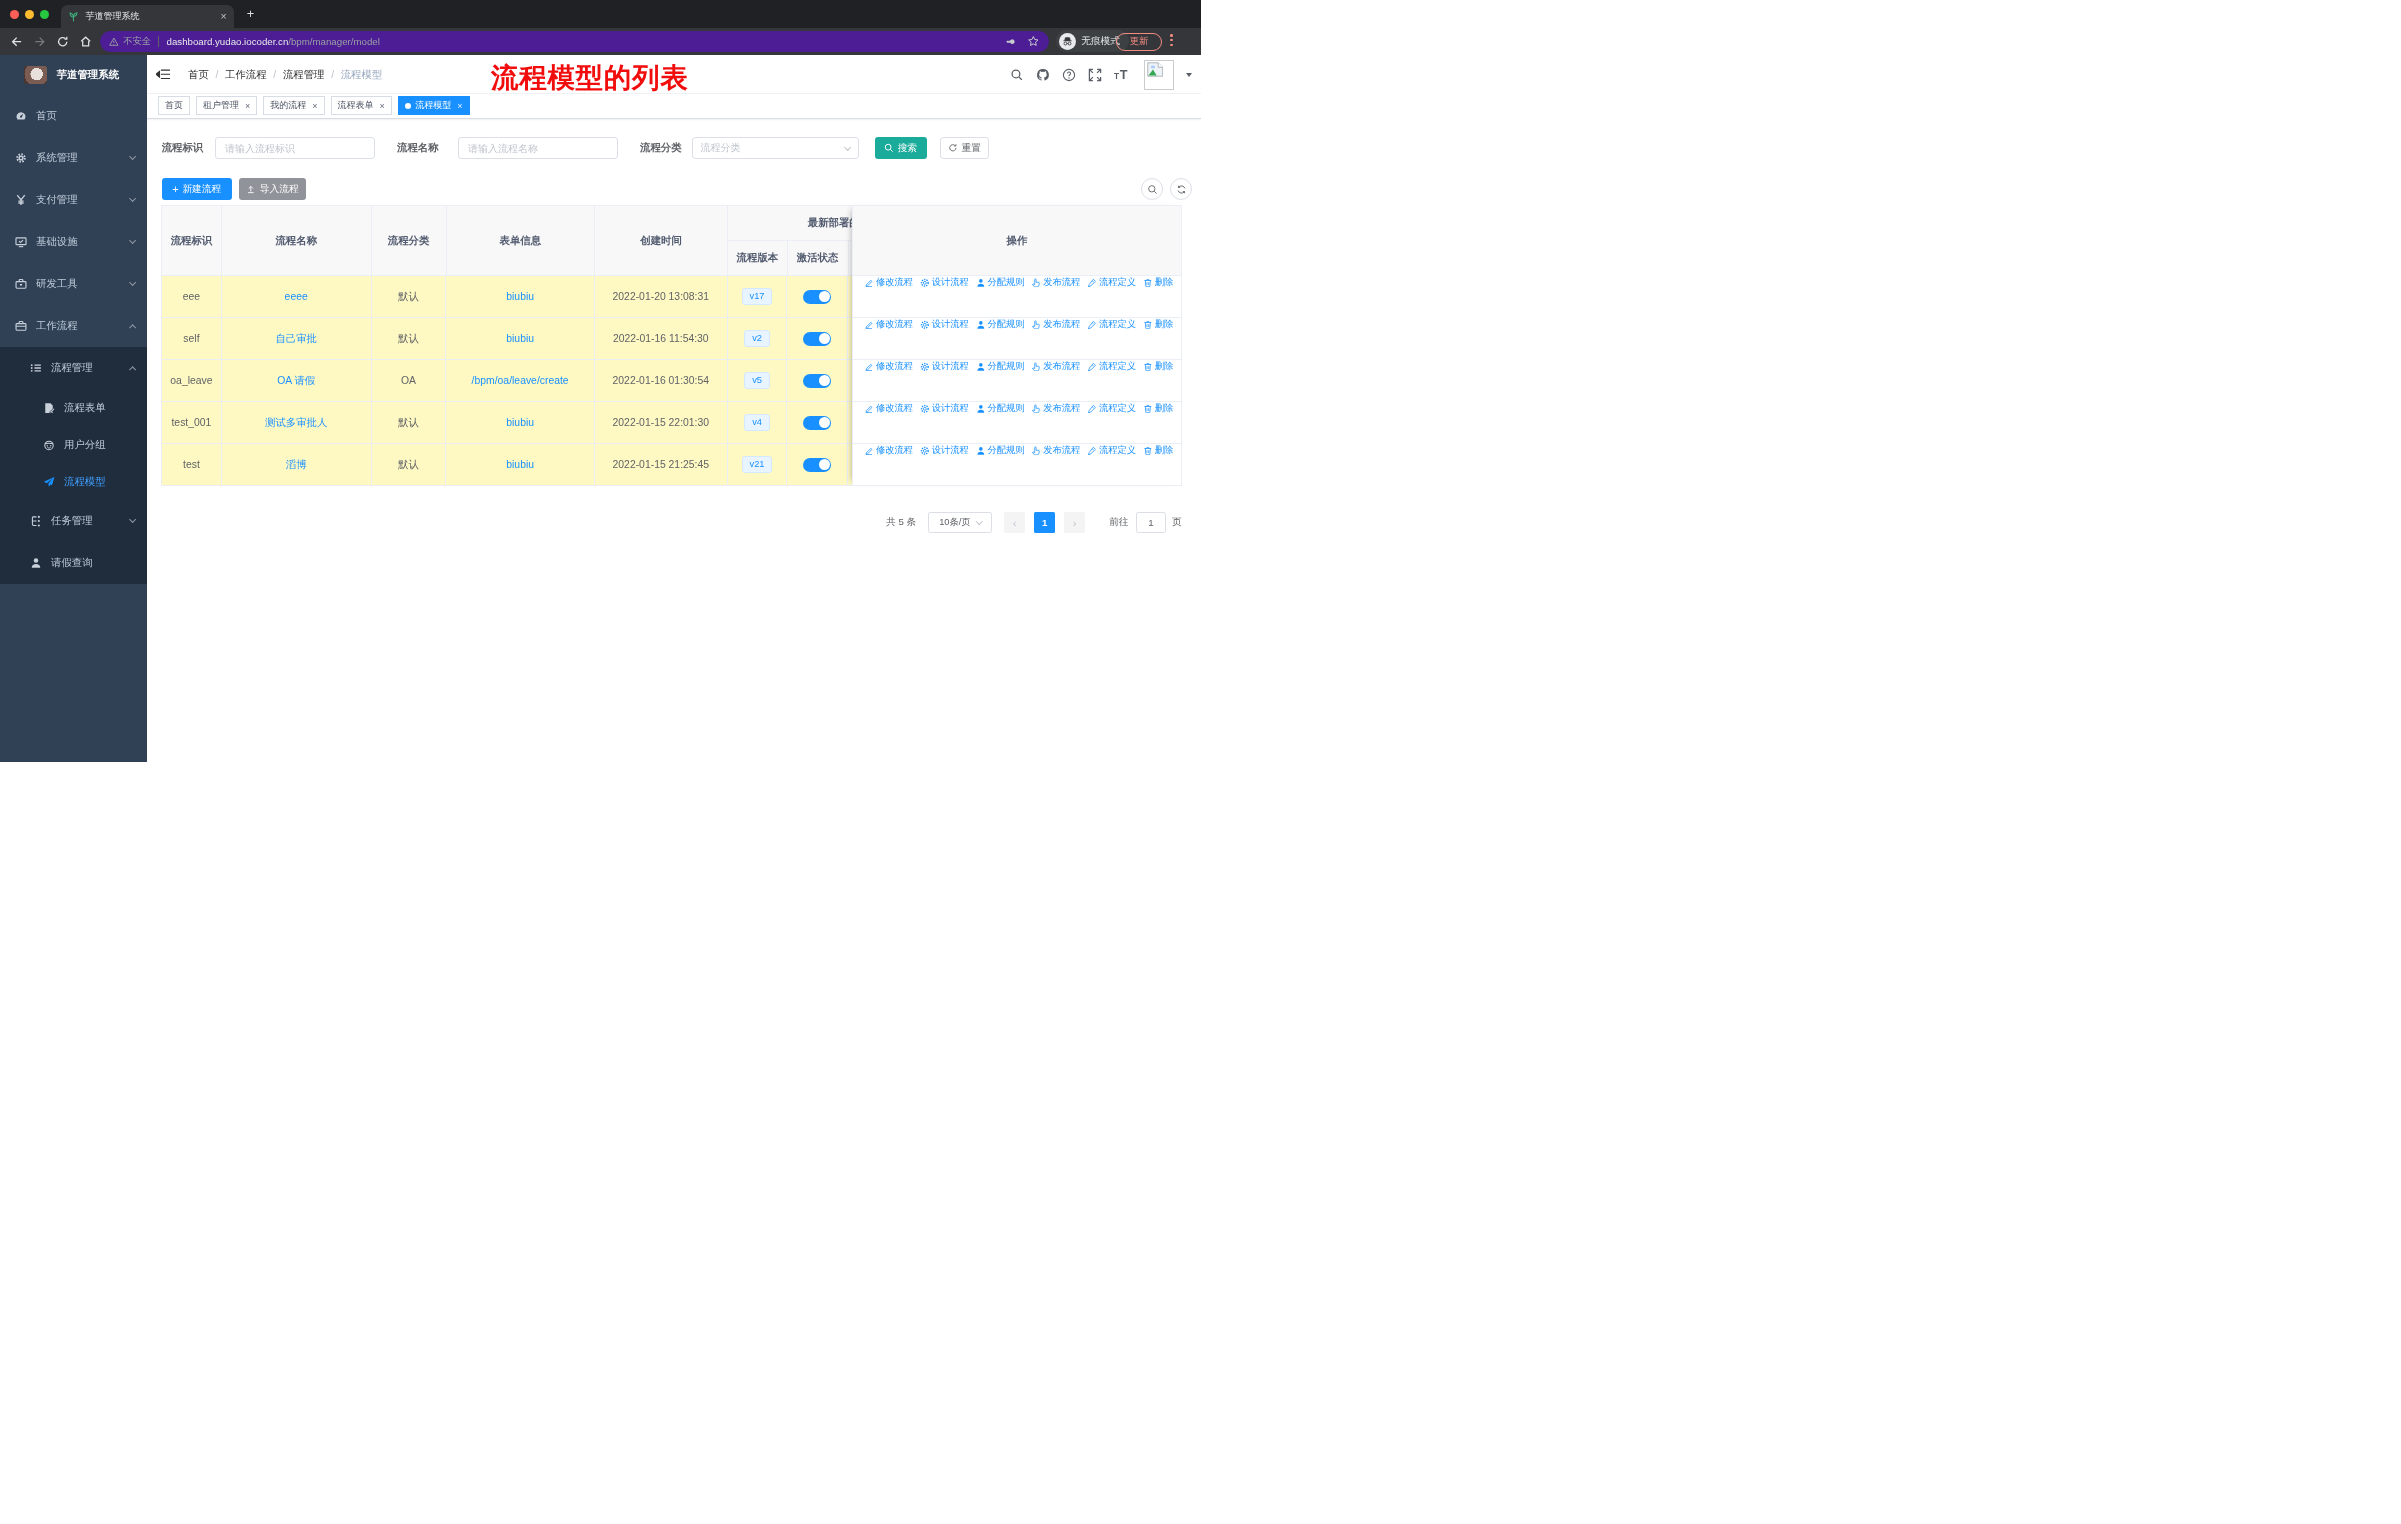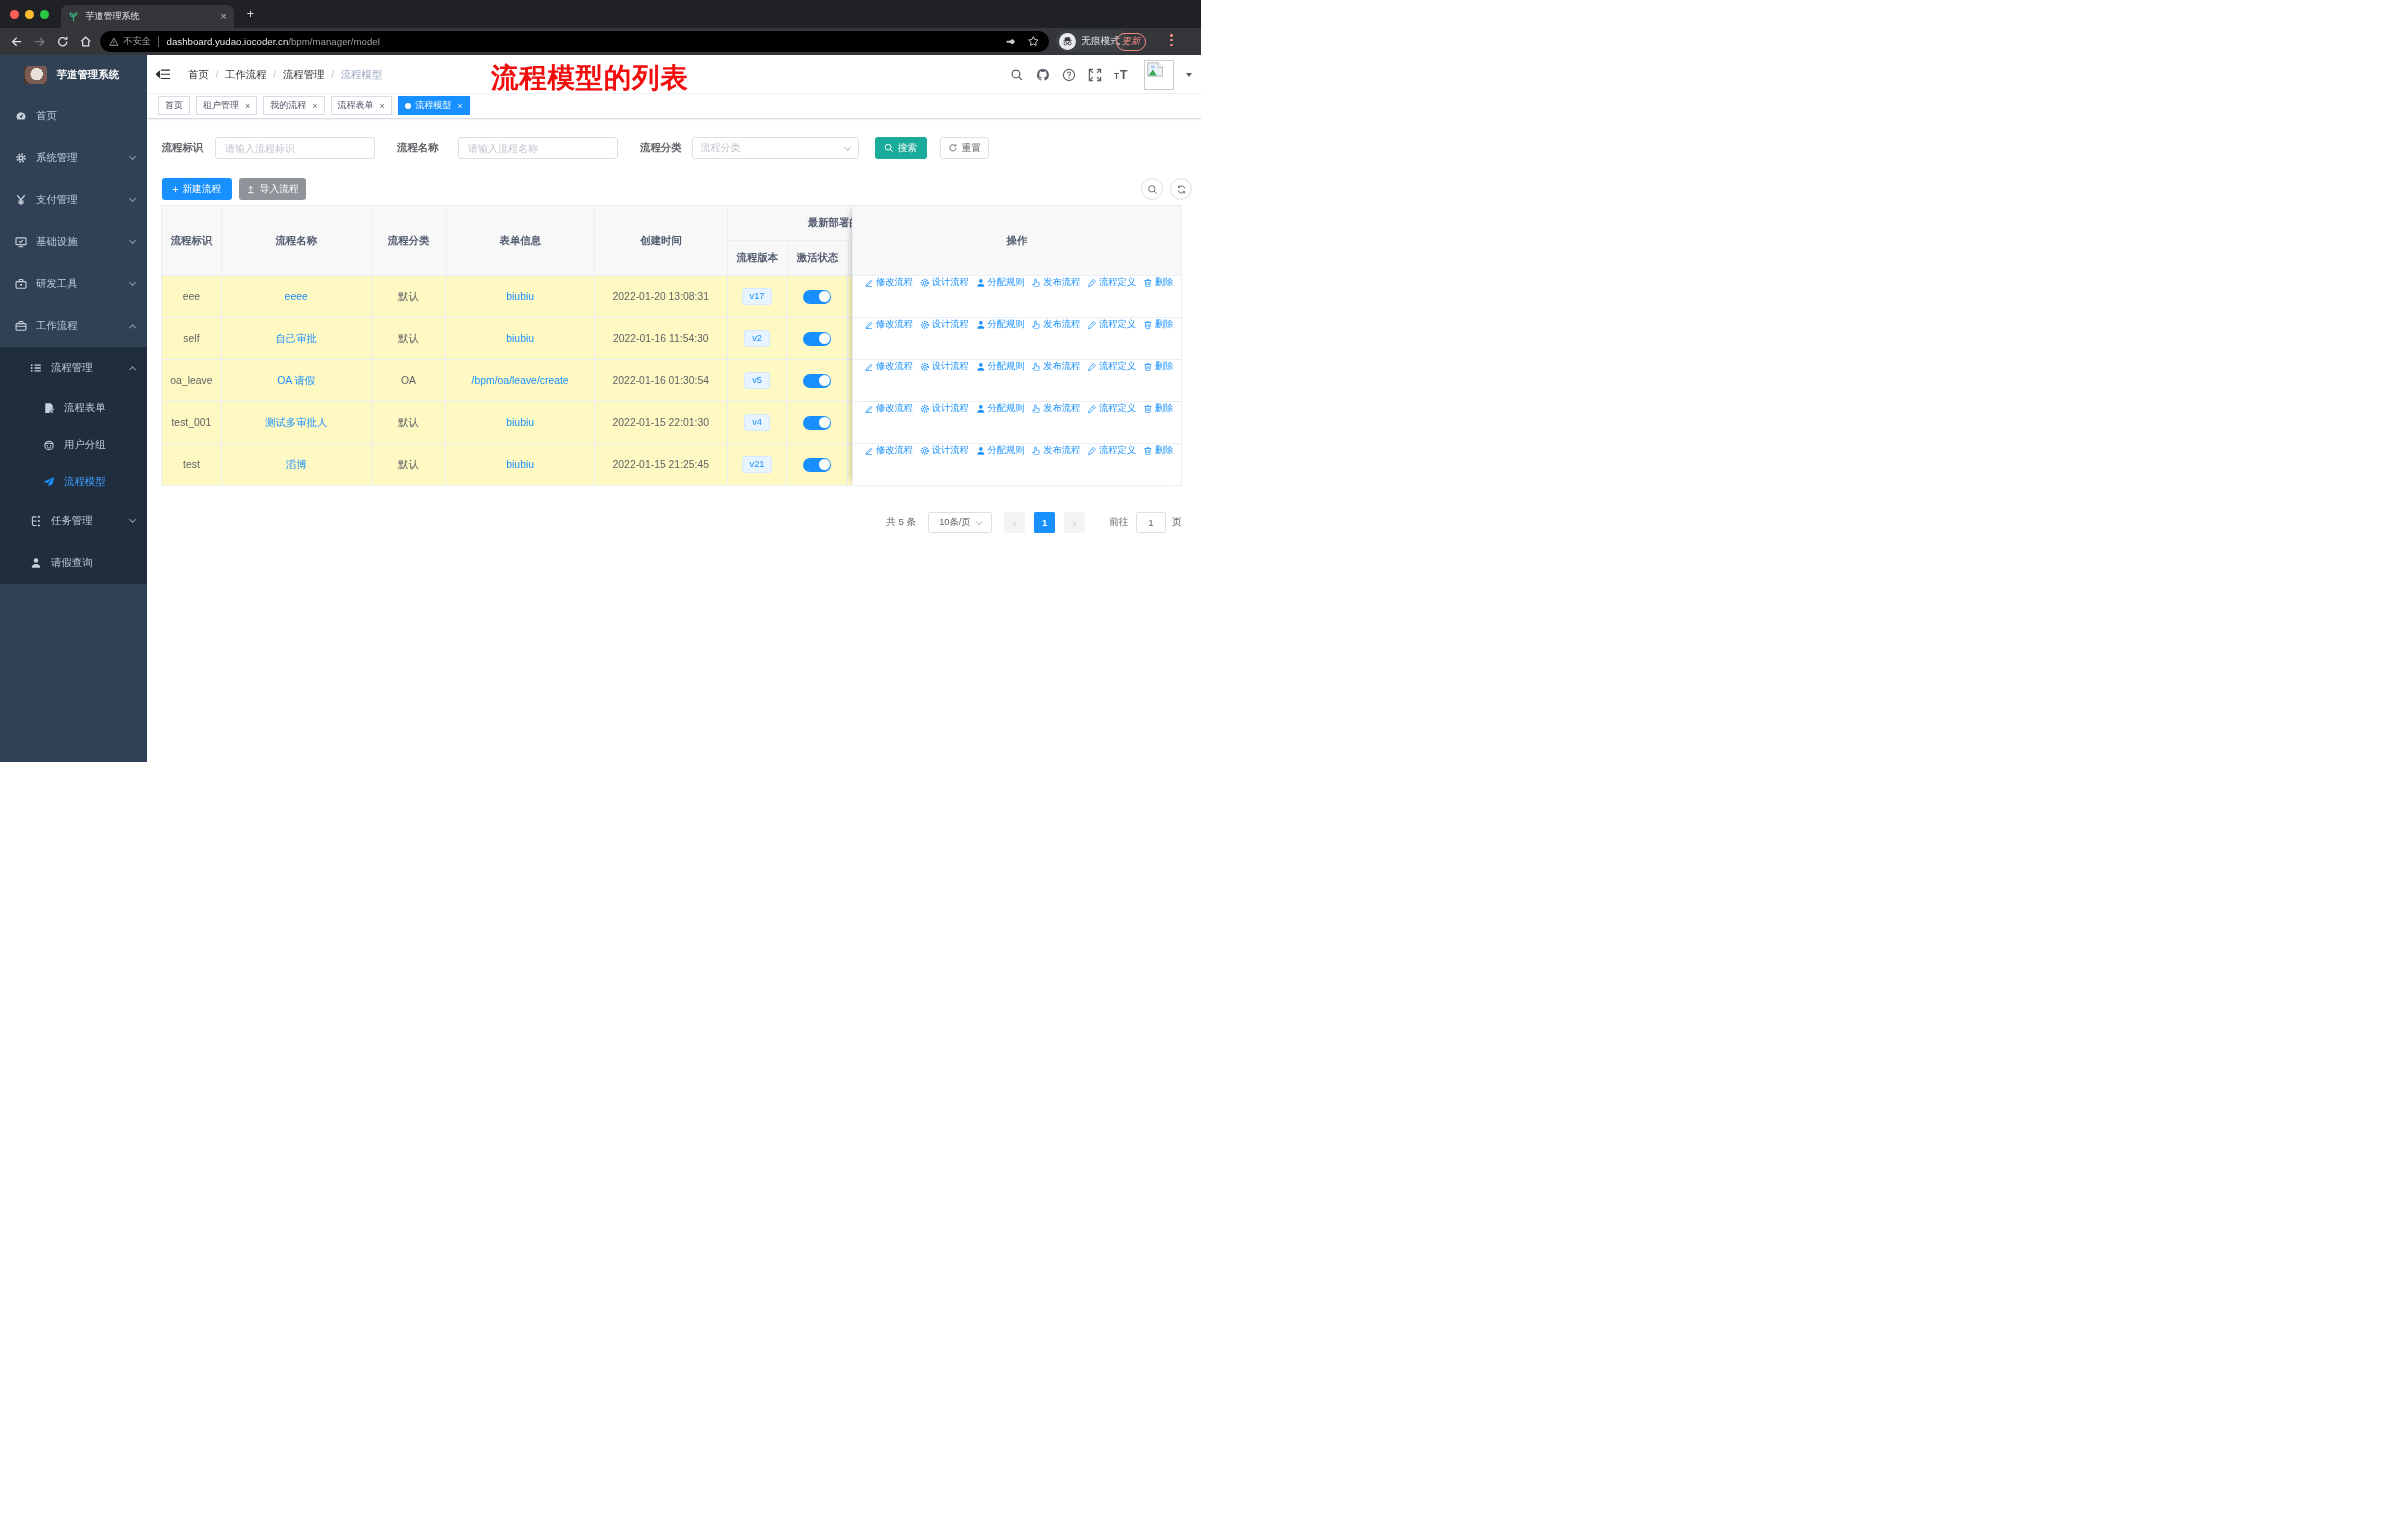--- a/index.html
+++ b/index.html
@@ -17,29 +17,29 @@
   .tabstrip{position:relative;height:28px;}
   .lights{position:absolute;left:10.4px;top:9.7px;display:flex;gap:6px;}
   .light{width:9px;height:9px;border-radius:50%;}
   .tab{position:absolute;left:61px;top:5.2px;width:173px;height:23px;background:#35363a;border-radius:6.7px 6.7px 0 0;display:flex;align-items:center;padding:0 7.4px;color:#e8eaed;font-size:9px;gap:6px;}
   .tab-title{flex:1;white-space:nowrap;overflow:hidden;}
   .tab-close{color:#bdc1c6;font-size:10.4px;cursor:default;}
   .newtab{position:absolute;left:243px;top:6.7px;width:15px;height:15px;color:#dfe1e5;font-size:12.7px;line-height:15px;text-align:center;}
   .toolbar{position:absolute;top:28px;left:0;right:0;height:27px;background:#35363a;display:flex;align-items:center;}
   .navbtn{width:13.4px;height:13.4px;margin-left:9.7px;color:#dfe1e5;}
   .navbtn.dim{color:#74787d;}
-  .omnibox{position:absolute;left:100px;top:3px;width:949px;height:21px;background:#000000;border-radius:10.4px;display:flex;align-items:center;padding:0 9px;color:#9aa0a6;font-size:9.7px;}
+  .omnibox{position:absolute;left:100px;top:3px;width:949px;height:21px;background:#4c1d95;border-radius:10.4px;display:flex;align-items:center;padding:0 9px;color:#9aa0a6;font-size:9.7px;}
   .sec{display:flex;align-items:center;gap:4.5px;color:#9aa0a6;font-size:9.3px;}
   .omni-div{width:0.7px;height:10.4px;background:#5f6368;margin:0 7.4px;}
   .url-host{color:#e8eaed;}
   .url-path{color:#9aa0a6;}
   .omni-right{margin-left:auto;display:flex;align-items:center;gap:10.4px;color:#c8cbce;}
   .incog{position:absolute;left:1056px;top:2.2px;height:22px;background:#3c4043;border-radius:11px;display:flex;align-items:center;gap:5.2px;padding:0 9px 0 3px;color:#e8eaed;font-size:9.7px;justify-content:center;}
   .spy{width:17px;height:17px;border-radius:50%;background:#e8eaed;display:flex;align-items:center;justify-content:center;}
-  .update-btn{position:absolute;left:1116px;top:4.5px;width:30px;height:18px;border:1.1px solid #f28b82;border-radius:9.7px;color:#f28b82;font-size:9.3px;display:flex;align-items:center;justify-content:center;font-style:italic;}
+  .update-btn{position:absolute;left:1116px;top:4.5px;width:46px;height:18px;border:1.1px solid #f28b82;border-radius:9.7px;color:#f28b82;font-size:9.3px;display:flex;align-items:center;justify-content:center;}
   .dots3{position:absolute;left:1170px;top:6px;display:flex;flex-direction:column;gap:2.2px;}
   .dots3 i{width:2.6px;height:2.6px;border-radius:50%;background:#f28b82;}
 
   
   .app{position:absolute;top:55px;left:0;right:0;bottom:0;background:#fff;}
   .sidebar{position:absolute;left:0;top:0;bottom:0;width:147px;background:var(--sidebar);overflow:hidden;}
   .logo{height:40px;display:flex;align-items:center;padding-left:24px;gap:9.7px;}
   .logo-img{width:23px;height:18px;border-radius:2.2px;background:radial-gradient(circle at 55% 45%, #e8e0da 0 38%, #7a5c52 39% 75%, #4a3630 76%);}
   .logo-title{color:#fff;font-size:10.4px;font-weight:bold;}
   .mi{position:relative;display:flex;align-items:center;color:#bfcbd9;font-size:10.4px;cursor:pointer;}

